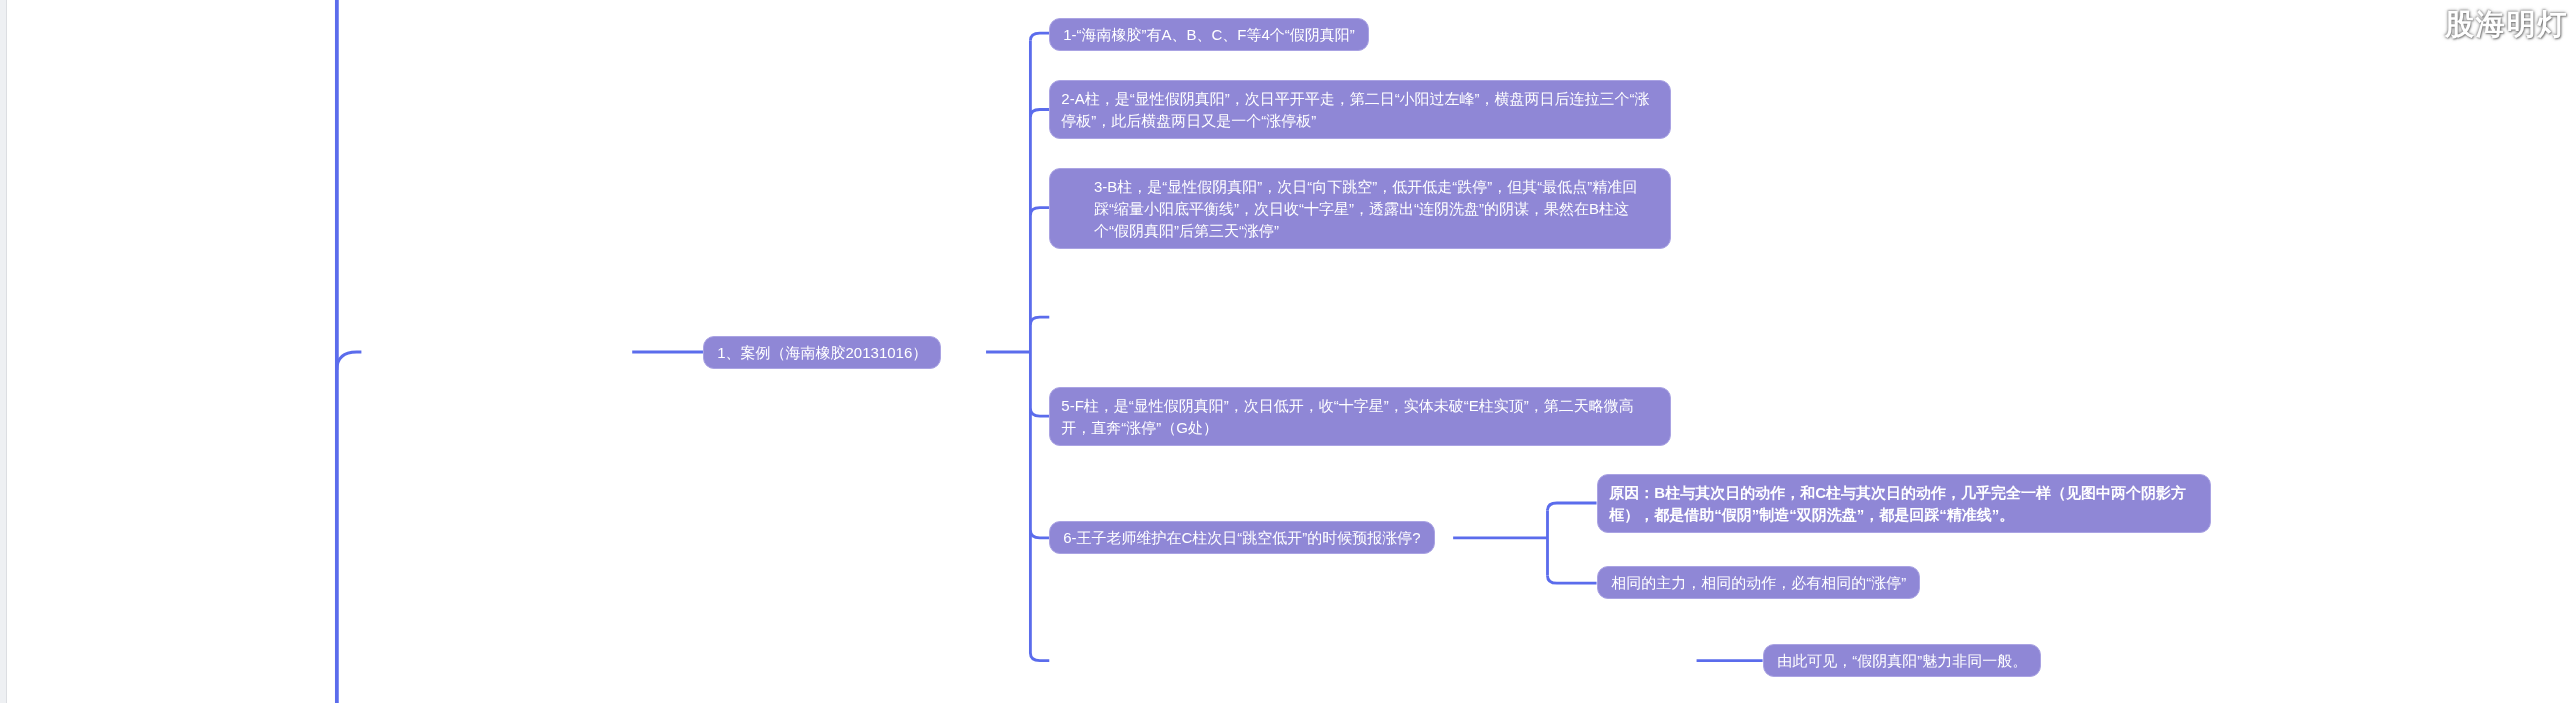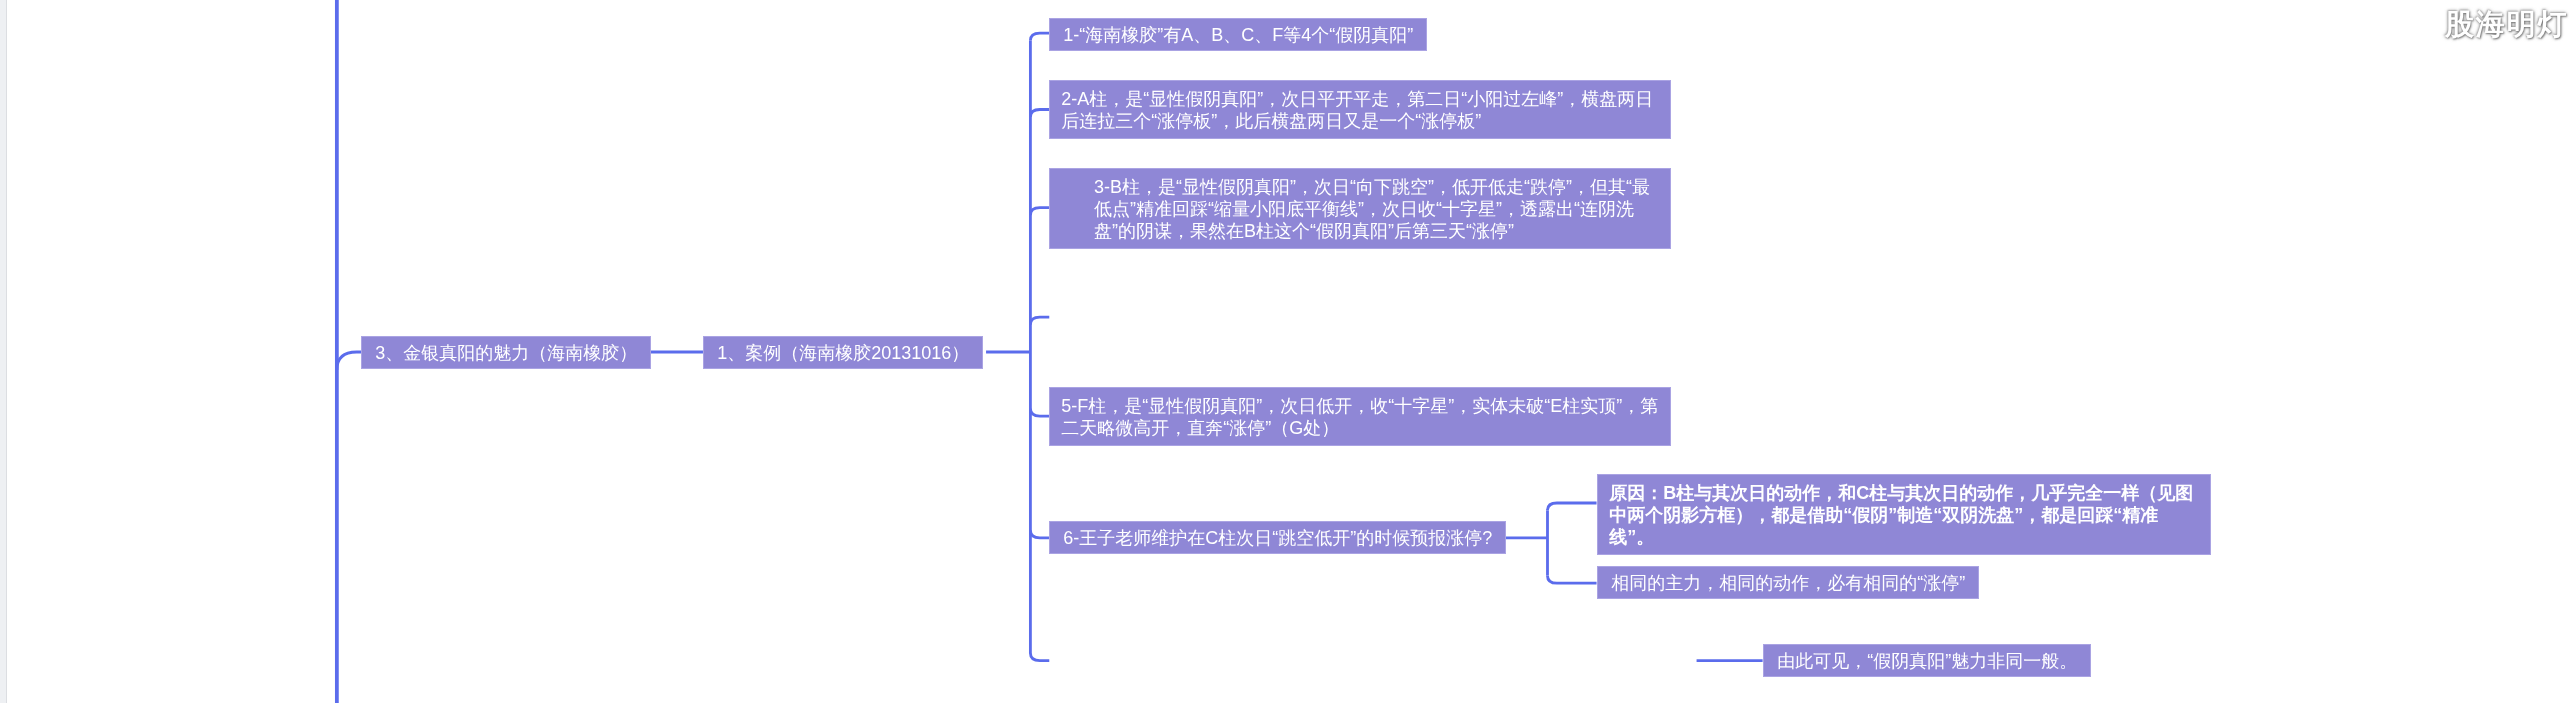--- a/index.html
+++ b/index.html
@@ -15,22 +15,22 @@
     background:#eef0f3;border-right:0.9px solid #dcdee2;
   }
   .connectors{position:absolute;left:0;top:0;}
   .connectors path{fill:none;stroke:var(--connector,#5b6cec);stroke-width:3;}
   .connectors path.main{stroke-width:4;}
   .node{
     position:absolute;
     background:var(--node-fill,#8f87d6);
     border:0.9px solid var(--node-border,#aaa3e3);
     color:var(--node-text,#ffffff);
-    border-radius:0;
-    font-size:18px;line-height:22px;
+    border-radius:11px;
+    font-size:15px;line-height:22px;
     padding:6.6px 11.3px;
     box-sizing:border-box;
     cursor:default;
   }
   .node.single{
     white-space:nowrap;
     padding:4.7px 13.2px;
     text-align:center;
   }
   .node.wide{width:622px;}
@@ -69,21 +69,20 @@
     <path d="M1092 692 Q1092 700 1102 700 H1112"></path>
 
     <path d="M1540 570 H1640"></path>
     <path d="M1640 541 V610"></path>
     <path d="M1640 541 Q1640 533 1650 533 H1692"></path>
     <path d="M1640 610 Q1640 618 1650 618 H1692"></path>
 
     <path d="M1798 700 H1868"></path>
   </svg>
 
-  <div class="node single" style="left:361px;top:336px;">3、金银真阳的魅力（海南橡胶）</div>
 
   <div class="node single" style="left:703px;top:336px;">1、案例（海南橡胶20131016）</div>
 
   <div class="node single" style="left:1049px;top:18px;">1-“海南橡胶”有A、B、C、F等4个“假阴真阳”</div>
 
   <div class="node wide" style="left:1049px;top:80px;">2-A柱，是“显性假阴真阳”，次日平开平走，第二日“小阳过左峰”，横盘两日后连拉三个“涨停板”，此后横盘两日又是一个“涨停板”</div>
 
   <div class="node wide" style="left:1049px;top:168px;padding-left:44px;">3-B柱，是“显性假阴真阳”，次日“向下跳空”，低开低走“跌停”，但其“最低点”精准回踩“缩量小阳底平衡线”，次日收“十字星”，透露出“连阴洗盘”的阴谋，果然在B柱这个“假阴真阳”后第三天“涨停”</div>
 
 

